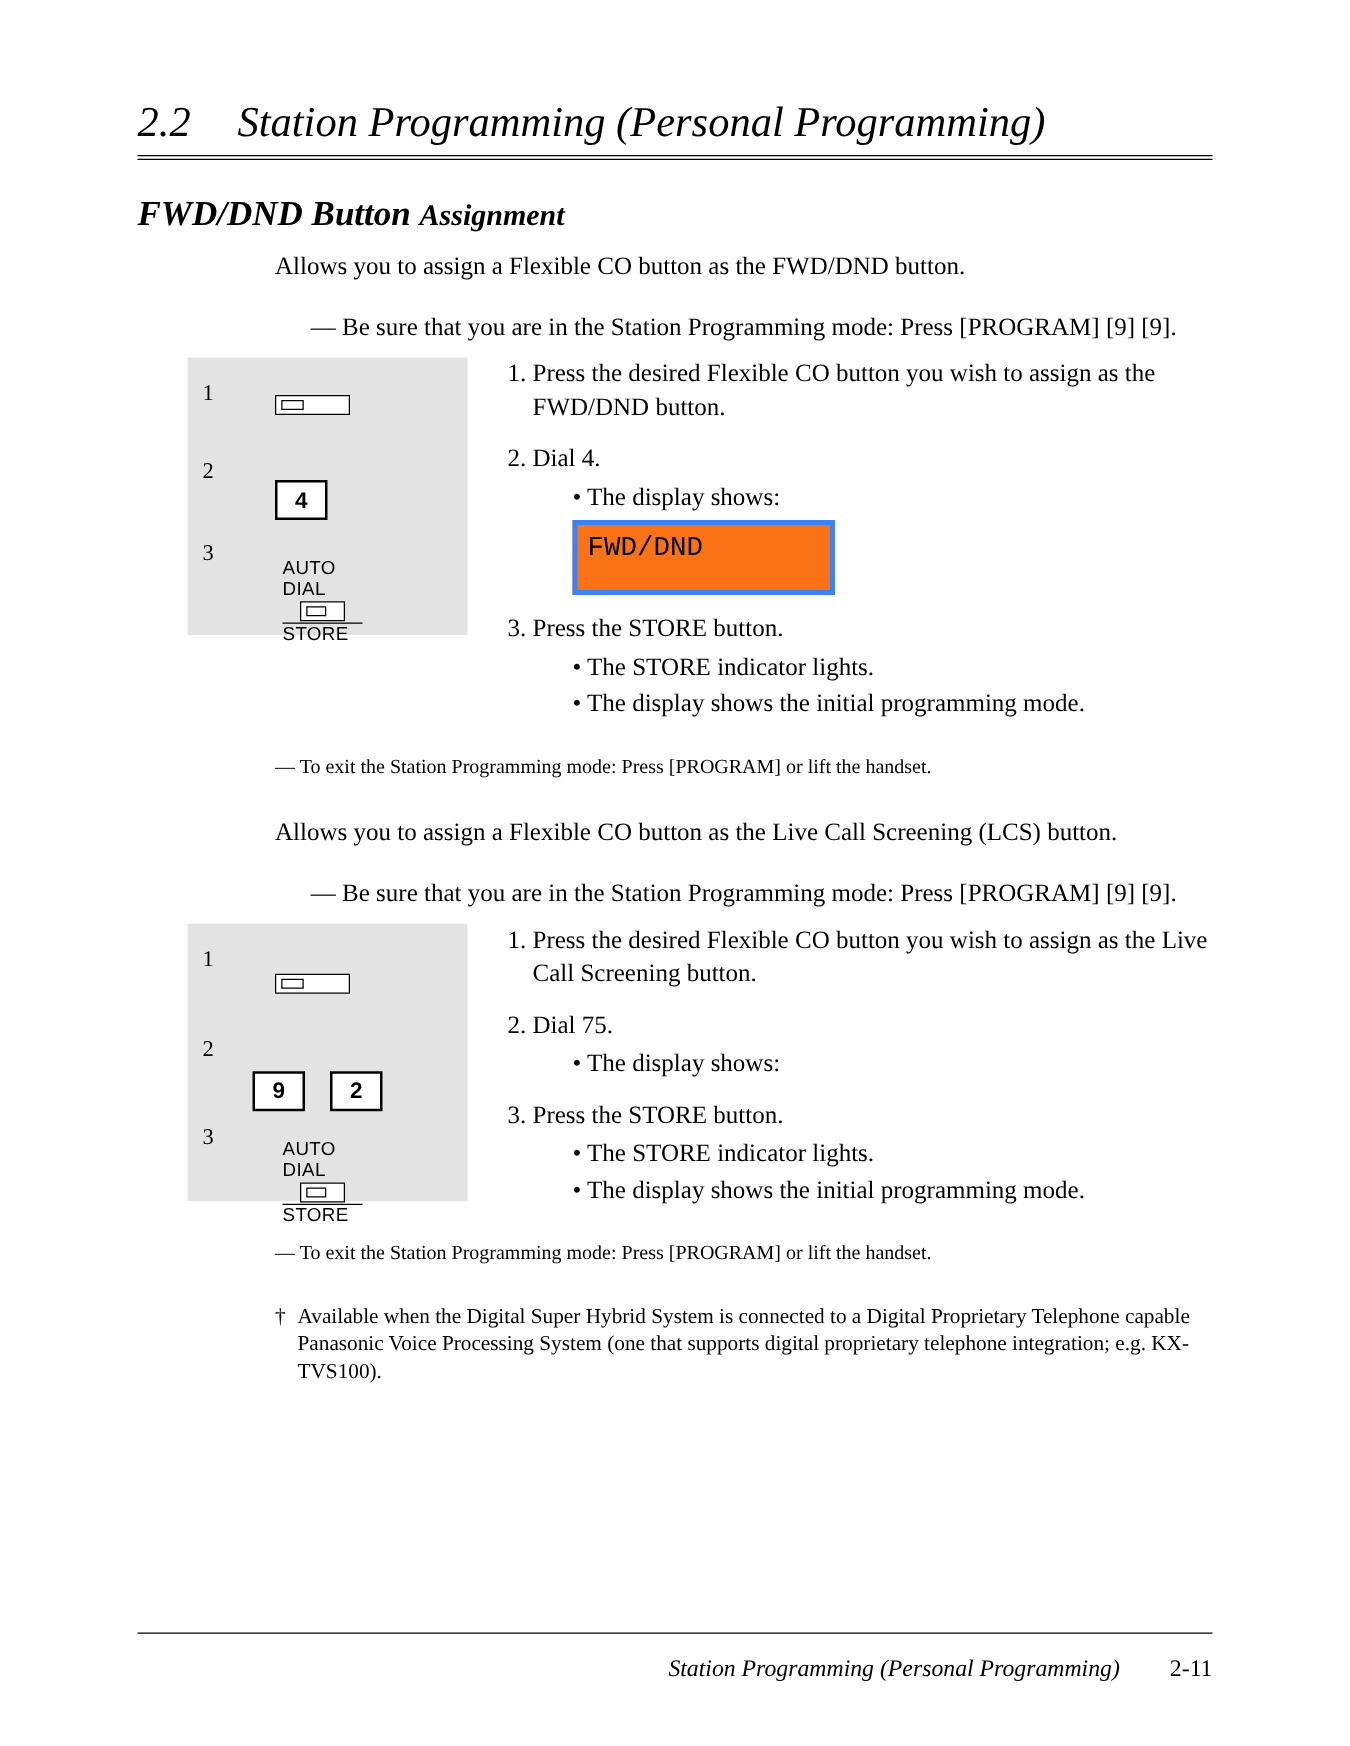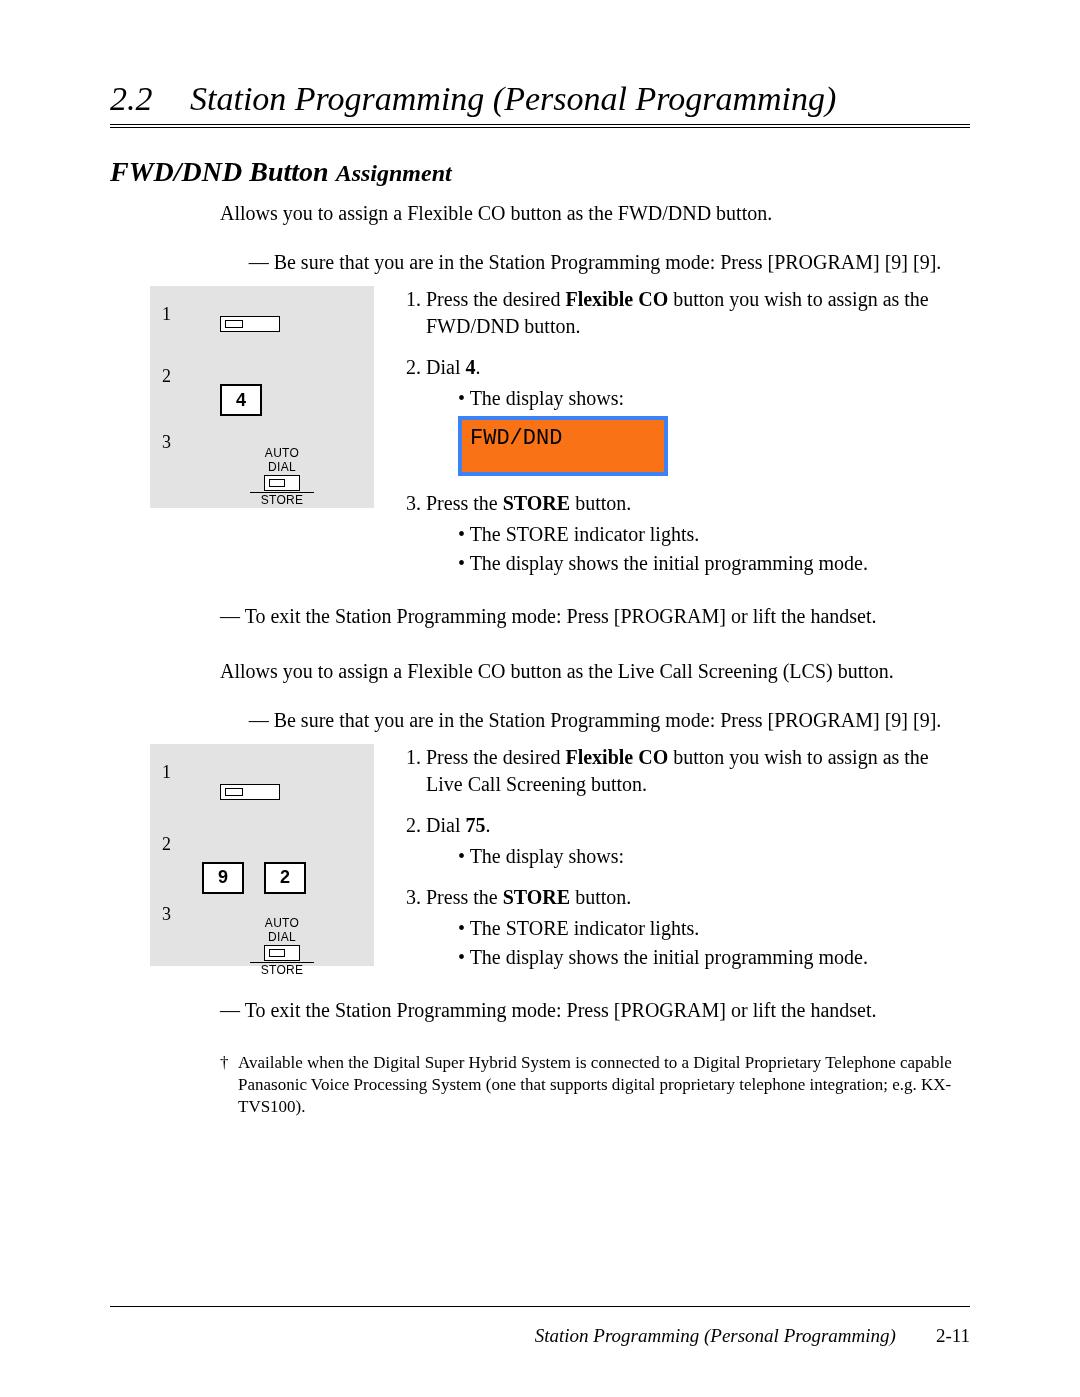--- a/index.html
+++ b/index.html
@@ -82,24 +82,23 @@
   .d-key {
     width: 38px; height: 28px;
     border: 2px solid #000;
     background:#fff;
     display:flex; align-items:center; justify-content:center;
     font-weight: bold; font-size:18px;
     font-family: Arial, sans-serif;
   }
   .d-store {
     position: absolute;
-    left: 100px;
+    left: 76px;
     width: 64px;
-    text-align: center;
-    font-size: 12px;
+    font-size: 15px;
     letter-spacing: 0.3px;
   }
   .d-store-box {
     width: 34px; height: 14px;
     border: 1px solid #000;
     margin: 1px auto;
     background:#fff;
     position: relative;
   }
   .d-store-box::before {
@@ -117,41 +116,41 @@
   .steps ul li { margin-bottom: 2px; }
   .display-box {
     width: 186px;
     border:4px solid #3b82f6;
     background:#f97316;
     font-family: "Courier New", monospace;
     font-size: 22px;
     padding: 4px 8px 18px 8px;
     margin: 4px 0 0 32px;
   }
-  .exit-line { margin-left:110px; font-size:20px; margin-top:6px; margin-bottom:30px; }
+  .exit-line { margin-left:110px; font-size:16px; margin-top:6px; margin-bottom:30px; }
   .footnote {
     margin: 30px 0 0 110px;
     font-size: 17px;
     line-height: 1.3;
     display:flex;
   }
   .footnote .dag { width: 18px; flex:none; }
   .bottom-rule {
     position:absolute;
     left:110px; right:110px; bottom:90px;
     border-top:1px solid #000;
   }
   .footer {
     position:absolute;
     left:110px; right:110px; bottom:50px;
     display:flex; justify-content:flex-end; align-items:center;
     font-size:19px;
   }
   .footer-title { font-style: italic; margin-right:40px; }
-  .b { font-weight: bold; text-align: right; }
+  .b { font-weight: normal; text-align: right; }
 </style>
 </head>
 <body>
 
 <div class="page">
 
   <h1 class="section-title">
     <span class="section-num">2.2</span><span>Station Programming (Personal Programming)</span>
   </h1>
   <hr class="double-rule">

